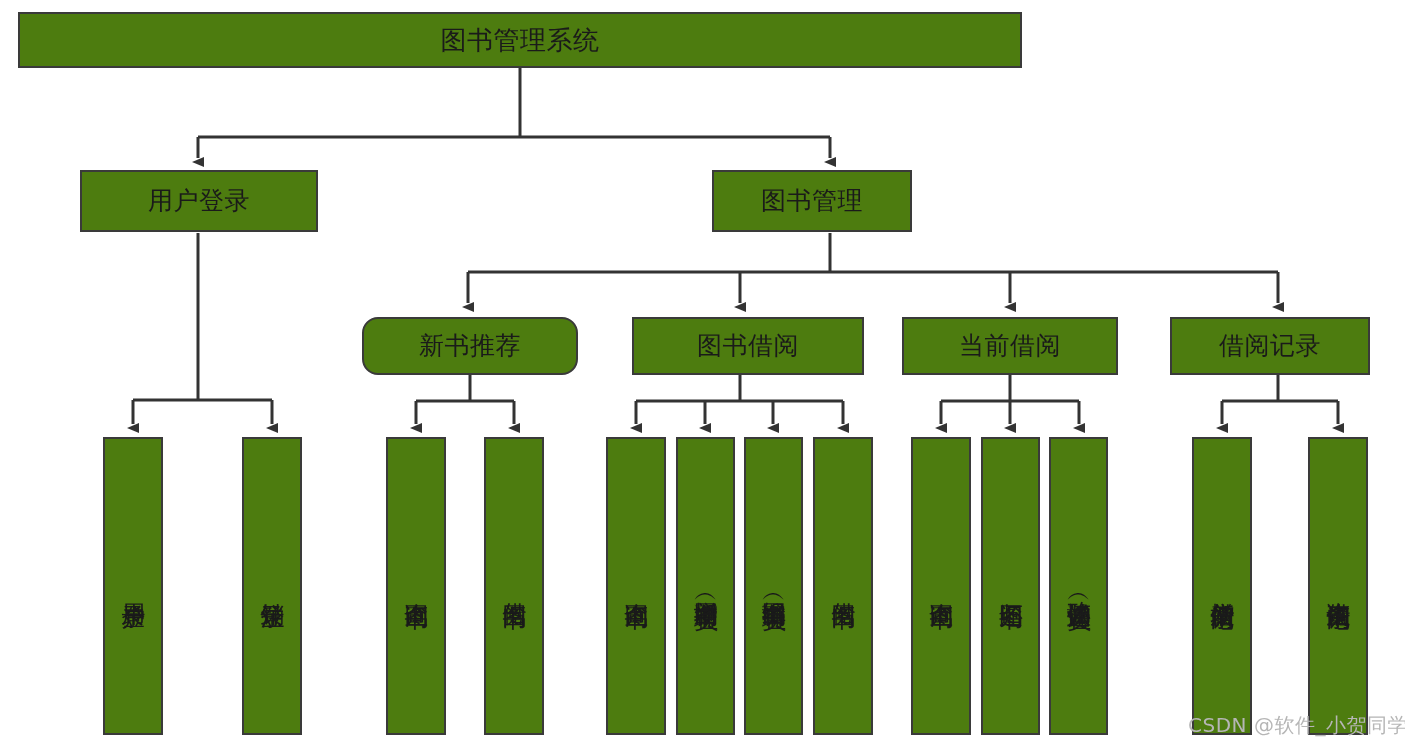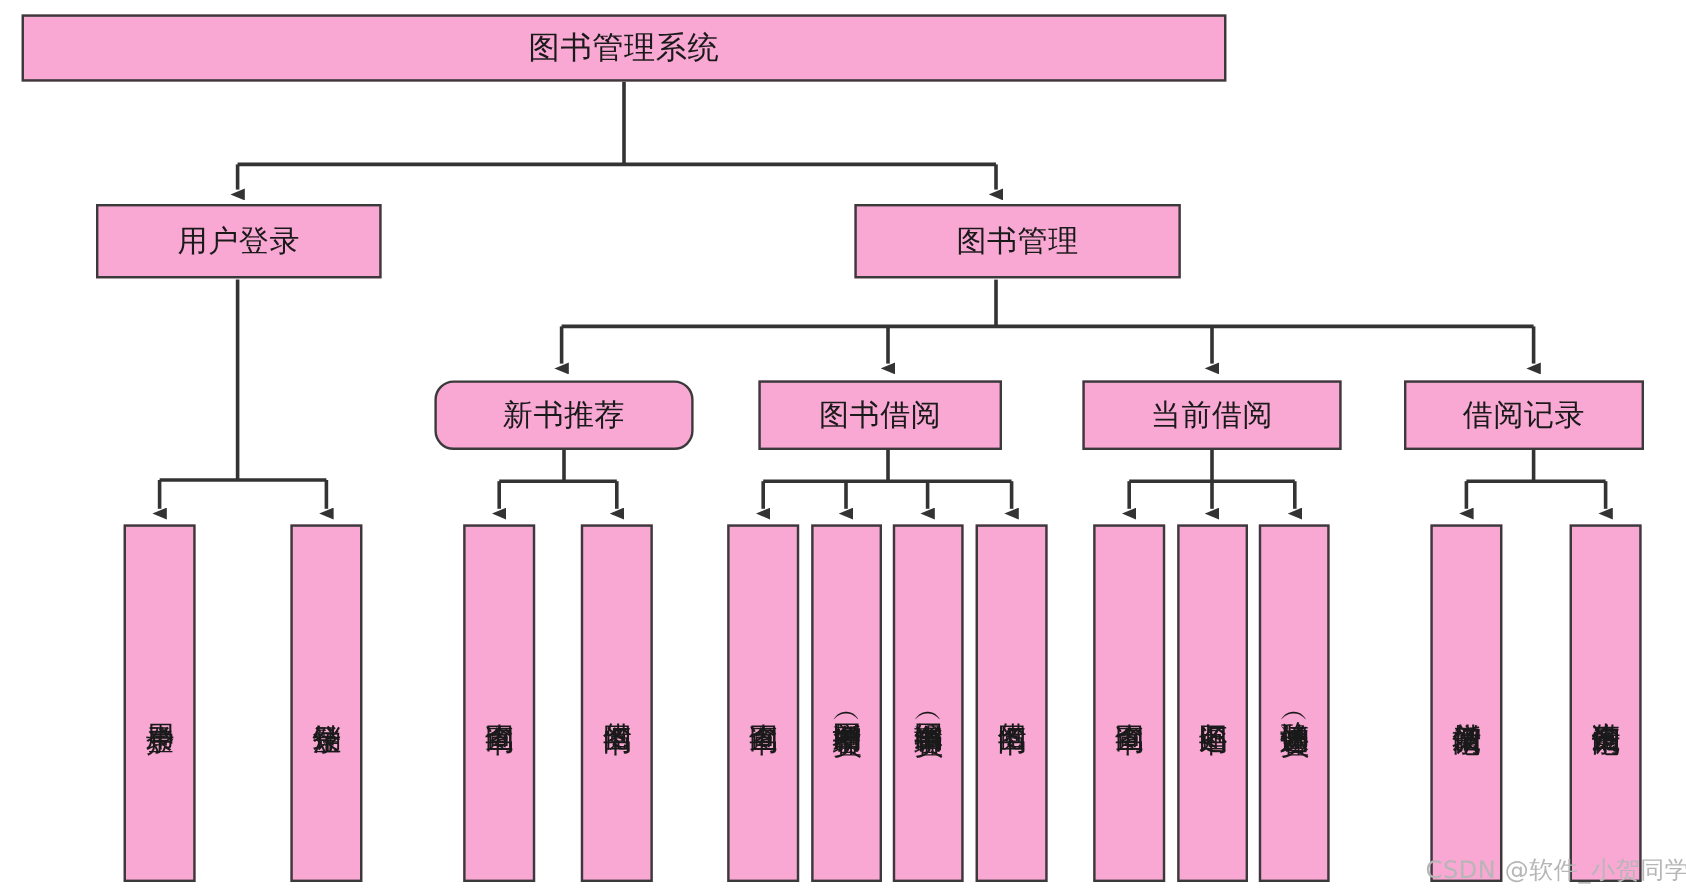--- a/index.html
+++ b/index.html
@@ -22,21 +22,21 @@
     left: 0;
     top: 0;
     width: 1405px;
     height: 747px;
     pointer-events: none;
   }
   .node {
     position: absolute;
     box-sizing: border-box;
     border: 2.5px solid #3a3a3a;
-    background: #f9a8d4;
+    background: #4d7c0f;
     display: flex;
     align-items: center;
     justify-content: center;
     color: #1a1a1a;
   }
   .node .label {
     display: block;
     line-height: 1.18;
     white-space: nowrap;
   }
@@ -127,28 +127,28 @@
     </g>
   </svg>
 
   <div class="node h root" style="left:18px; top:12px; width:1004px; height:56px;">
     <span class="label">图书管理系统</span>
   </div>
 
   <div class="node h" style="left:80px; top:170px; width:238px; height:62px;">
     <span class="label">用户登录</span>
   </div>
-  <div class="node h" style="left:712px; top:170px; width:272px; height:62px;">
+  <div class="node h" style="left:712px; top:170px; width:200px; height:62px;">
     <span class="label">图书管理</span>
   </div>
 
   <div class="node h" style="left:362px; top:317px; width:216px; height:58px;border-radius:16px;">
     <span class="label">新书推荐</span>
   </div>
-  <div class="node h" style="left:632px; top:317px; width:203px; height:58px;">
+  <div class="node h" style="left:632px; top:317px; width:232px; height:58px;">
     <span class="label">图书借阅</span>
   </div>
   <div class="node h" style="left:902px; top:317px; width:216px; height:58px;">
     <span class="label">当前借阅</span>
   </div>
   <div class="node h" style="left:1170px; top:317px; width:200px; height:58px;">
     <span class="label">借阅记录</span>
   </div>
 
   <div class="node v" style="left:103px; top:437px; width:60px; height:298px;">

